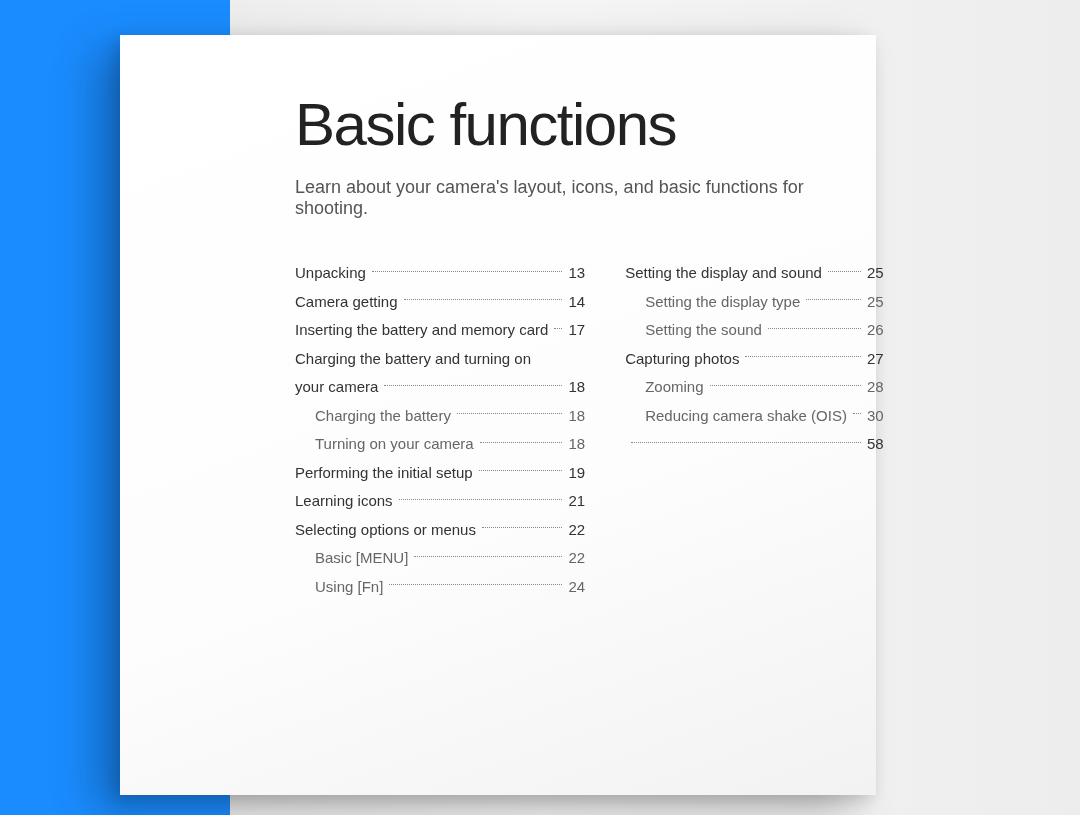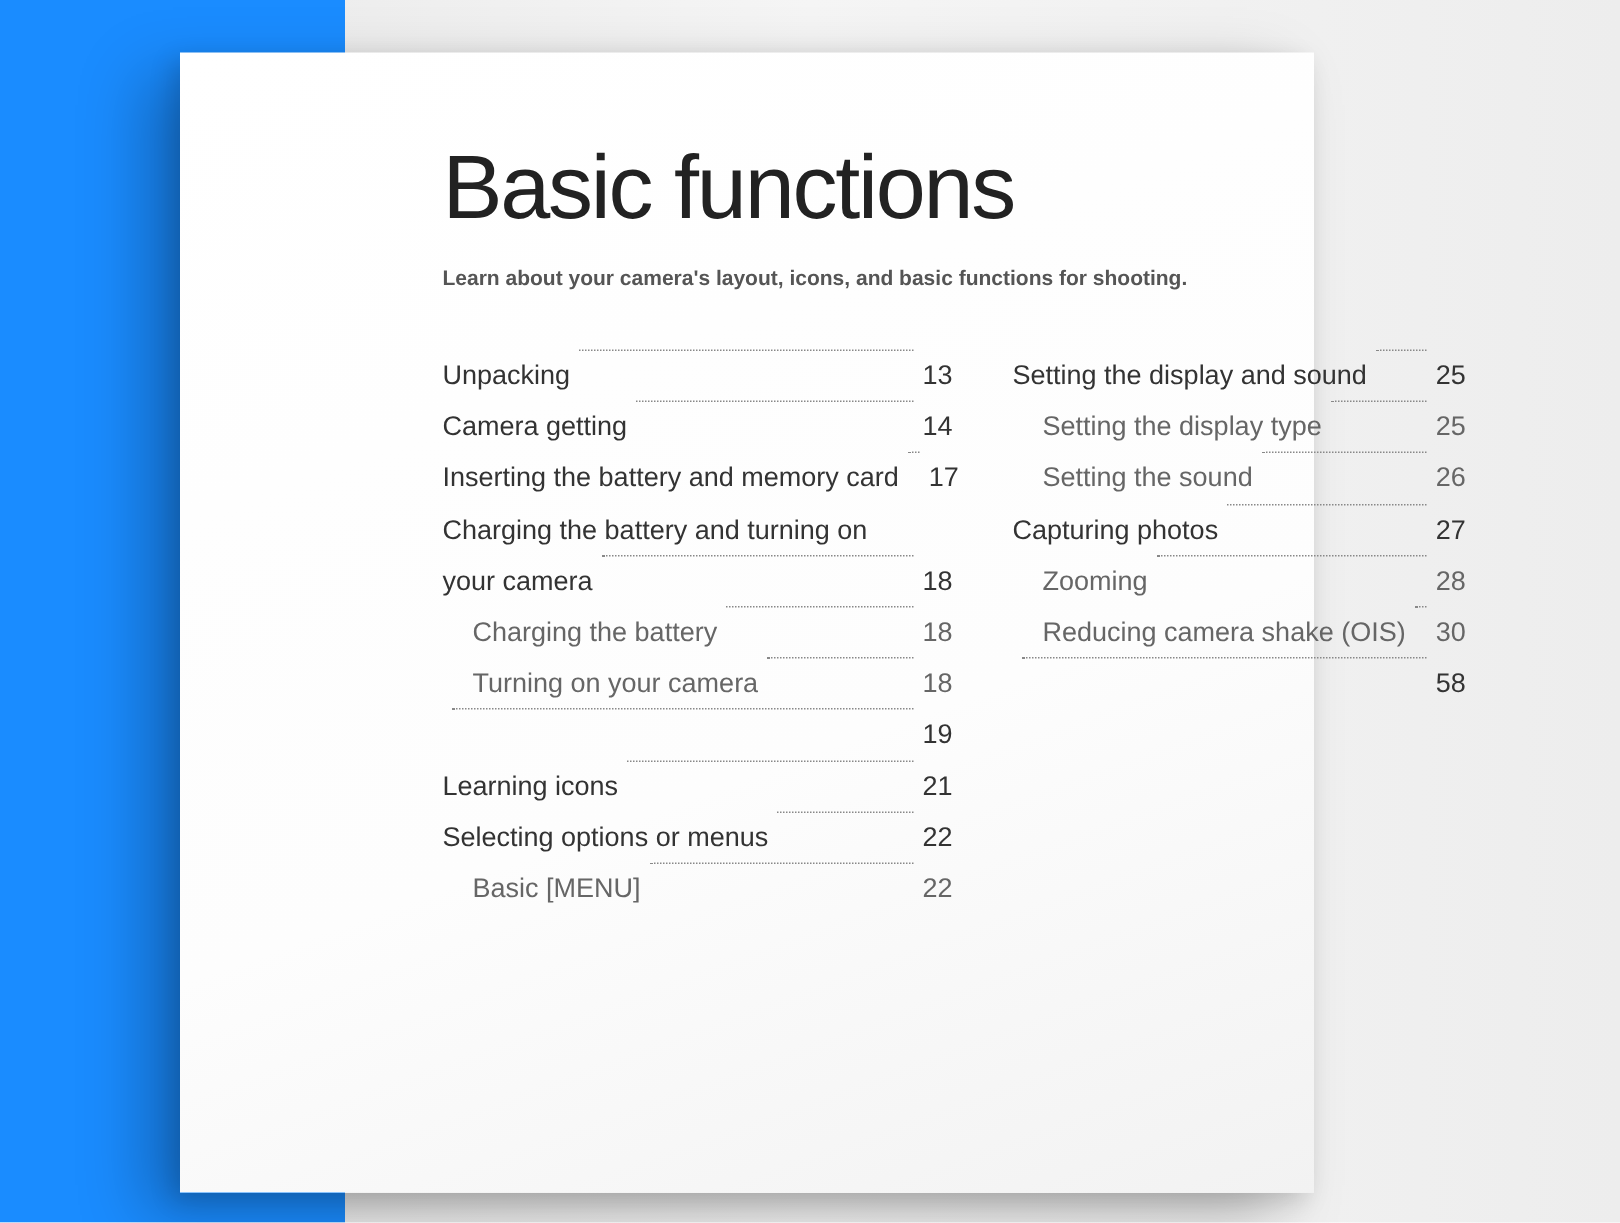--- a/index.html
+++ b/index.html
@@ -28,36 +28,36 @@
     padding: 55px 0 0 175px;
   }
   .title {
     font-size: 60px;
     font-weight: 300;
     color: #222;
     letter-spacing: -1.5px;
     margin-bottom: 18px;
   }
   .subtitle {
-    font-size: 14px;
+    font-size: 18px;
     color: #555;
-    font-weight: 700;
+    font-weight: 400;
     margin-bottom: 40px;
   }
   .columns {
     display: flex;
     gap: 40px;
   }
   .col {
     width: 340px;
   }
   .toc-row {
     display: flex;
-    align-items: flex-start;
-    font-size: 18px;
+    align-items: center;
+    font-size: 15px;
     color: #333;
     font-weight: 300;
     line-height: 1.9;
     white-space: nowrap;
   }
   .toc-row .label { flex: 0 0 auto; }
   .toc-row .dots {
     flex: 1 1 auto;
     border-bottom: 1.5px dotted #888;
     margin: 0 6px 4px 6px;
@@ -106,37 +106,43 @@
             <span class="label">Charging the battery</span>
             <span class="dots"></span>
             <span class="pg">18</span>
           </div>
           <div class="toc-row sub">
             <span class="label">Turning on your camera</span>
             <span class="dots"></span>
             <span class="pg">18</span>
           </div>
           <div class="toc-row">
+            <span class="label">Performing the initial setup</span>
             <span class="dots"></span>
             <span class="pg">19</span>
           </div>
           <div class="toc-row">
             <span class="label">Learning icons</span>
             <span class="dots"></span>
             <span class="pg">21</span>
           </div>
           <div class="toc-row">
             <span class="label">Selecting options or menus</span>
             <span class="dots"></span>
             <span class="pg">22</span>
           </div>
           <div class="toc-row sub">
             <span class="label">Basic [MENU]</span>
             <span class="dots"></span>
             <span class="pg">22</span>
+          </div>
+          <div class="toc-row sub">
+            <span class="label">Using [Fn]</span>
+            <span class="dots"></span>
+            <span class="pg">24</span>
           </div>
         </div>
       <div class="col" id="col2">
           <div class="toc-row">
             <span class="label">Setting the display and sound</span>
             <span class="dots"></span>
             <span class="pg">25</span>
           </div>
           <div class="toc-row sub">
             <span class="label">Setting the display type</span>

